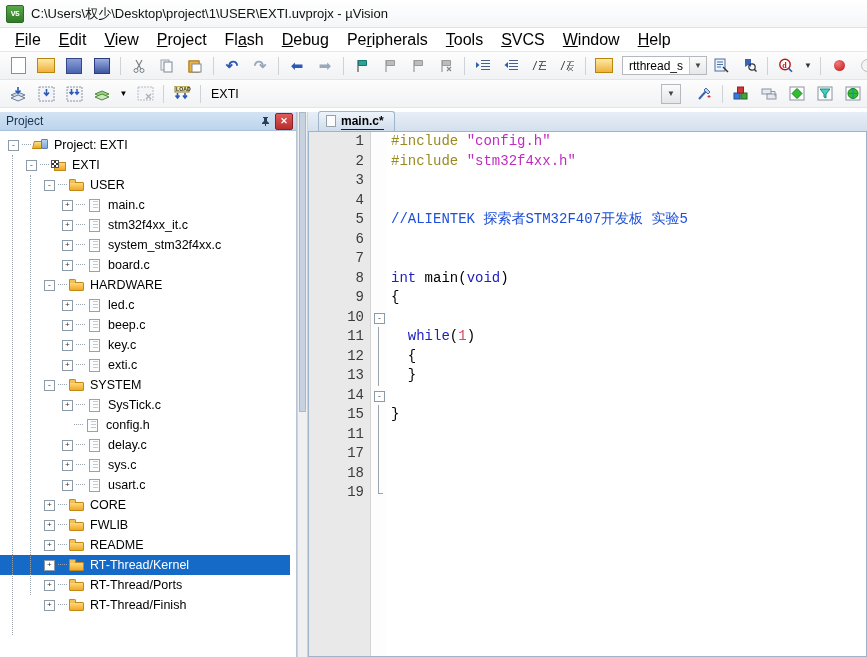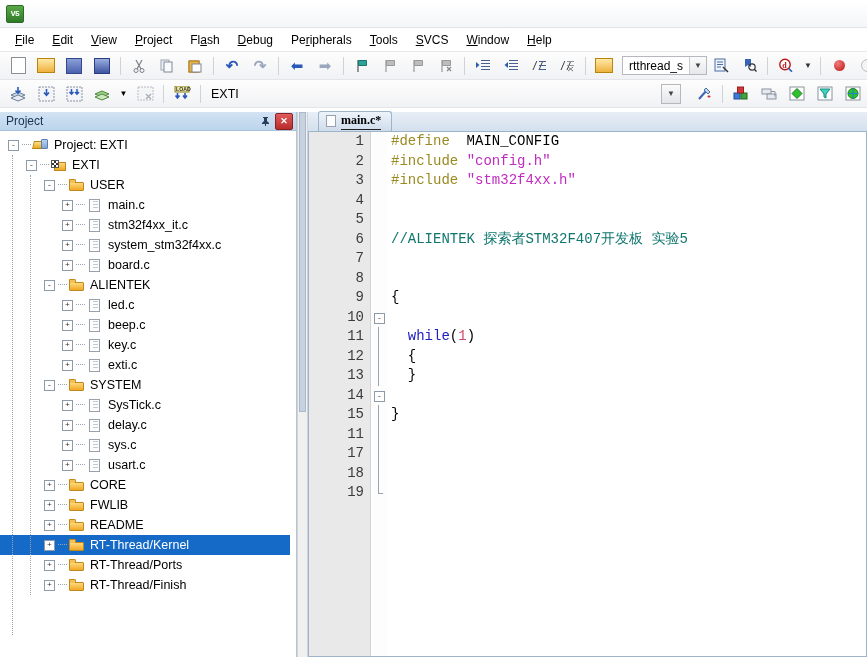--- a/index.html
+++ b/index.html
@@ -26,21 +26,21 @@
     letter-spacing:-.5px;font-family:Liberation Mono, monospace;
   }
   #title-text{font-size:13px;color:#111;white-space:nowrap;}
   
   #menubar{
     height:24px;display:flex;align-items:center;
     background:#ffffff;padding-left:6px;box-sizing:border-box;
     border-bottom:1px solid #e6e8ea;
   }
   .menu-item{
-    padding:2px 9px;font-size:12px;color:#000;cursor:default;white-space:nowrap;
+    padding:2px 9px;font-size:16px;color:#000;cursor:default;white-space:nowrap;
   }
   .menu-item u{text-decoration:underline;}
   
   .toolbar{
     height:28px;display:flex;align-items:center;
     background:linear-gradient(#fdfdfd,#f1f2f4);
     border-bottom:1px solid #e3e5e8;
     padding-left:4px;box-sizing:border-box;
   }
   .tb-btn{
@@ -160,21 +160,21 @@
   #editor-outer{flex:1;display:flex;flex-direction:column;min-width:0;position:relative;}
   #tabstrip{
     height:20px;flex:none;display:flex;align-items:flex-end;
     background:linear-gradient(#e8eef6,#d3e0ee);
     border-bottom:1px solid #9fb4c9;padding-left:10px;box-sizing:border-box;
   }
   .tab{
     height:19px;display:flex;align-items:center;padding:0 10px 0 6px;
     background:linear-gradient(#eef4fb,#cfdcec);
     border:1px solid #9fb4c9;border-bottom:none;border-radius:3px 3px 0 0;
-    font-size:12px;position:relative;cursor:default;font-family:Liberation Serif, serif;
+    font-size:12px;position:relative;cursor:default;
   }
   .tab .tico{
     width:12px;height:13px;margin-right:4px;flex:none;position:relative;
   }
   .tab .tico::before{
     content:"";position:absolute;left:1px;top:0;width:10px;height:12px;
     background:#fdfdfd;border:1px solid #98a2ad;box-sizing:border-box;
   }
   .tab .tlbl{border-bottom:1px solid #222;padding-bottom:1px;font-weight:bold;}
   #code-area{
@@ -194,21 +194,21 @@
   .cl{
     height:19.5px;line-height:19.5px;white-space:pre;
     font-family:"Liberation Mono","DejaVu Sans Mono",monospace;font-size:14px;
   }
   .gl{
     height:19.5px;line-height:19.5px;text-align:right;padding-right:6px;
     font-family:"Liberation Mono","DejaVu Sans Mono",monospace;font-size:14px;color:#3b3b3b;
   }
   .k-pre{color:#9a8a22;}
   .k-str{color:#c02bc0;}
-  .k-com{color:#0f766e;}
+  .k-com{color:#1d4ed8;}
   .k-kw{color:#2020c0;}
   .k-num{color:#d04a6a;}
   .k-pl{color:#000;}
   .fold-box{
     position:absolute;left:3px;width:9px;height:9px;border:1px solid #8d9aa8;background:#fff;
     display:flex;align-items:center;justify-content:center;
     font-family:"Liberation Mono",monospace;font-size:8px;line-height:8px;color:#333;
   }
   .fold-line{position:absolute;left:7px;width:1px;background:#9aa4ae;}
   .fold-tick{position:absolute;left:7px;width:5px;height:1px;background:#9aa4ae;}
@@ -235,20 +235,21 @@
   .g-back{font-size:15px;color:#2b59b8;line-height:1;}
   .g-fwd{font-size:15px;color:#9aa7bd;line-height:1;}
   .dot-red{width:11px;height:11px;border-radius:50%;background:radial-gradient(circle at 35% 30%,#f07a7a,#c01515);}
   .dot-grey{width:11px;height:11px;border-radius:50%;background:#f4f4f4;border:1px solid #bdbdbd;}
 </style>
 </head>
 <body>
 
 <div id="titlebar">
   <div id="app-icon">V5</div>
+  <div id="title-text">C:\Users\权少\Desktop\project\1\USER\EXTI.uvprojx - µVision</div>
 </div>
 
 <div id="menubar">
     <div class="menu-item"><u>F</u>ile</div>
     <div class="menu-item"><u>E</u>dit</div>
     <div class="menu-item"><u>V</u>iew</div>
     <div class="menu-item"><u>P</u>roject</div>
     <div class="menu-item">Fl<u>a</u>sh</div>
     <div class="menu-item"><u>D</u>ebug</div>
     <div class="menu-item">Pe<u>r</u>ipherals</div>
@@ -562,21 +563,21 @@
         <div class="node" style="padding-left: 62px;">
           <span class="expander">+</span>
           <span class="dots"></span>
           <span class="ico file"></span>
           <span class="lbl">board.c</span>
         </div>
         <div class="node" style="padding-left: 44px;">
           <span class="expander">-</span>
           <span class="dots"></span>
           <span class="ico folder"></span>
-          <span class="lbl">ALIENTEK</span>
+          <span class="lbl">HARDWARE</span>
         </div>
         <div class="node" style="padding-left: 62px;">
           <span class="expander">+</span>
           <span class="dots"></span>
           <span class="ico file"></span>
           <span class="lbl">led.c</span>
         </div>
         <div class="node" style="padding-left: 62px;">
           <span class="expander">+</span>
           <span class="dots"></span>
@@ -599,20 +600,26 @@
           <span class="expander">-</span>
           <span class="dots"></span>
           <span class="ico folder"></span>
           <span class="lbl">SYSTEM</span>
         </div>
         <div class="node" style="padding-left: 62px;">
           <span class="expander">+</span>
           <span class="dots"></span>
           <span class="ico file"></span>
           <span class="lbl">SysTick.c</span>
+        </div>
+        <div class="node" style="padding-left: 62px;">
+          <span class="expander none"></span>
+          <span class="dots"></span>
+          <span class="ico file"></span>
+          <span class="lbl">config.h</span>
         </div>
         <div class="node" style="padding-left: 62px;">
           <span class="expander">+</span>
           <span class="dots"></span>
           <span class="ico file"></span>
           <span class="lbl">delay.c</span>
         </div>
         <div class="node" style="padding-left: 62px;">
           <span class="expander">+</span>
           <span class="dots"></span>
@@ -706,28 +713,28 @@
           <div class="fold-line" style="top: 234px; height: 19.5px;"></div>
           <div class="fold-box" style="top: 258.5px;">-</div>
           <div class="fold-line" style="top: 273px; height: 19.5px;"></div>
           <div class="fold-line" style="top: 292.5px; height: 19.5px;"></div>
           <div class="fold-line" style="top: 312px; height: 19.5px;"></div>
           <div class="fold-line" style="top: 331.5px; height: 19.5px;"></div>
           <div class="fold-line" style="top: 351px; height: 9.75px;"></div>
           <div class="fold-tick" style="top: 360.75px;"></div>
         </div>
       <div id="code-text">
-          <div class="cl"><span class="k-pre">#define</span><span class="k-pl">  MAIN_CONFIG</span></div>
           <div class="cl"><span class="k-pre">#include </span><span class="k-str">"config.h"</span></div>
           <div class="cl"><span class="k-pre">#include </span><span class="k-str">"stm32f4xx.h"</span></div>
           <div class="cl">&nbsp;</div>
           <div class="cl">&nbsp;</div>
           <div class="cl"><span class="k-com">//ALIENTEK 探索者STM32F407开发板 实验5</span></div>
           <div class="cl">&nbsp;</div>
           <div class="cl">&nbsp;</div>
+          <div class="cl"><span class="k-kw">int</span><span class="k-pl"> main(</span><span class="k-kw">void</span><span class="k-pl">)</span></div>
           <div class="cl"><span class="k-pl">{</span></div>
           <div class="cl">&nbsp;</div>
           <div class="cl"><span class="k-pl">  </span><span class="k-kw">while</span><span class="k-pl">(</span><span class="k-num">1</span><span class="k-pl">)</span></div>
           <div class="cl"><span class="k-pl">  {</span></div>
           <div class="cl"><span class="k-pl">  }</span></div>
           <div class="cl">&nbsp;</div>
           <div class="cl"><span class="k-pl">}</span></div>
           <div class="cl">&nbsp;</div>
         </div>
     </div>

